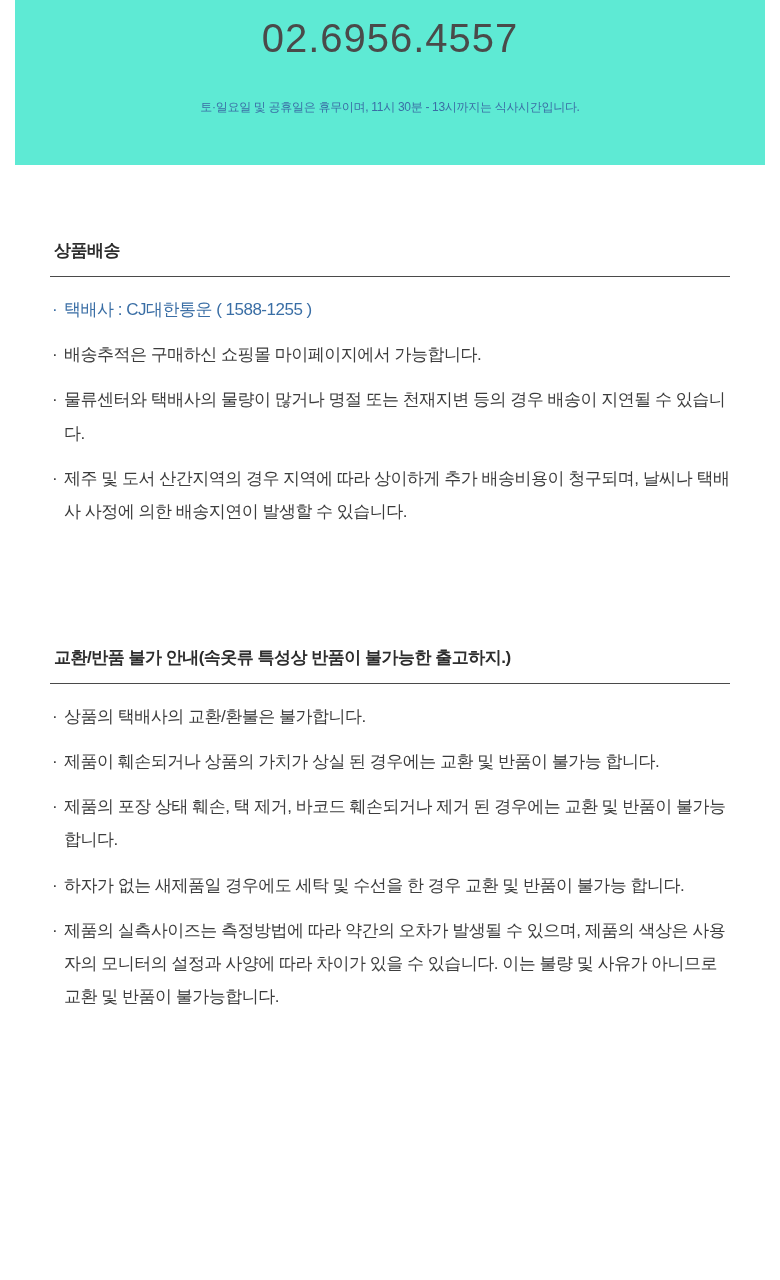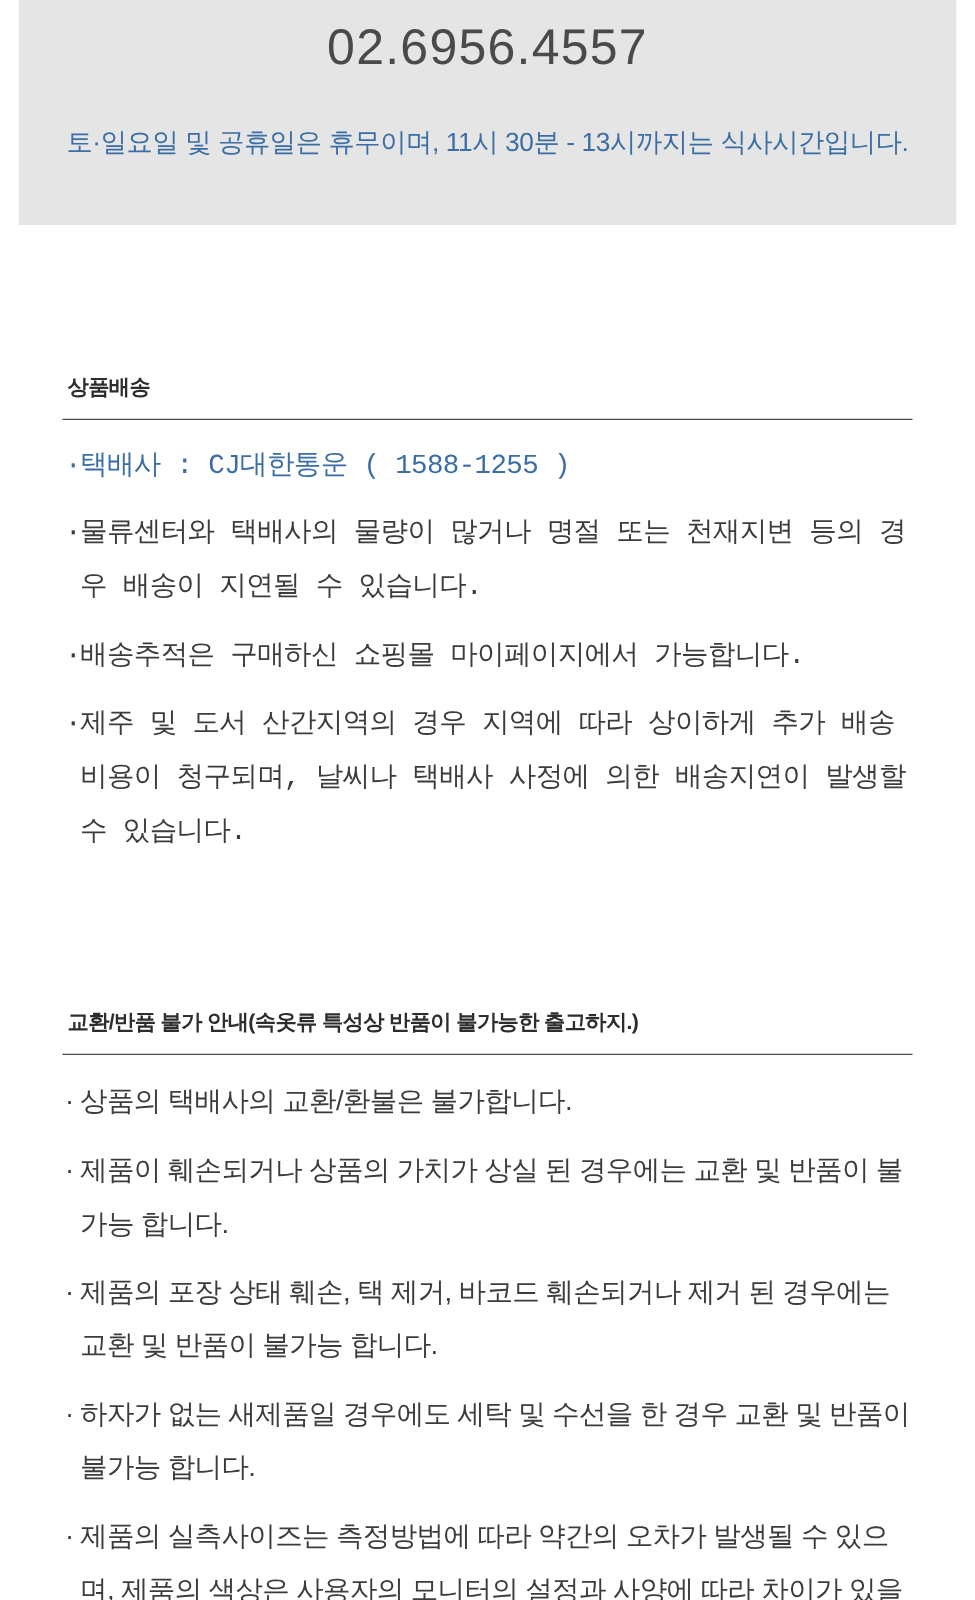--- a/index.html
+++ b/index.html
@@ -8,48 +8,48 @@
     width: 780px;
     min-height: 1280px;
     background: #ffffff;
     font-family: "Liberation Sans", sans-serif;
     color: #333333;
     -webkit-font-smoothing: antialiased;
   }
 
   
   .banner {
-    background: #e5e5e5;
+    background: #5eead4;
     width: 750px;
     margin: 0 auto;
     padding: 0 0 48px 0;
     text-align: center;
   }
   .banner-phone {
     font-size: 40px;
     letter-spacing: 1px;
     color: #4a4a4a;
     font-weight: 400;
     padding-top: 8px;
     line-height: 1.5;
   }
   .banner-note {
-    font-size: 21px;
+    font-size: 12px;
     color: #3a6ea5;
     letter-spacing: -0.3px;
     margin-top: 30px;
     line-height: 1.6;
   }
 
   
   .section {
     width: 680px;
     margin: 0 auto;
   }
-  .section.shipping { margin-top: 118px; font-family: Liberation Mono, monospace; }
+  .section.shipping { margin-top: 74px; }
   .section.exchange { margin-top: 118px; }
 
   .section-title {
     font-size: 17px;
     font-weight: bold;
     color: #2d2d2d;
     letter-spacing: -0.5px;
     padding-left: 4px;
     padding-bottom: 14px;
   }
@@ -60,21 +60,21 @@
   }
 
   ul.list {
     list-style: none;
     margin: 0;
     padding: 0;
   }
   ul.list > li {
     position: relative;
     padding-left: 14px;
-    font-size: 22px;
+    font-size: 17px;
     line-height: 1.95;
     letter-spacing: -0.5px;
     color: #3c3c3c;
     margin-bottom: 12px;
   }
   ul.list > li::before {
     content: "·";
     position: absolute;
     left: 2px;
     top: 0;
@@ -93,22 +93,22 @@
 <div class="banner">
   <div class="banner-phone">02.6956.4557</div>
   <div class="banner-note">토·일요일 및 공휴일은 휴무이며, 11시 30분 - 13시까지는 식사시간입니다.</div>
 </div>
 
 <div class="section shipping">
   <div class="section-title">상품배송</div>
   <hr class="rule">
   <ul class="list" id="shipping-list">
       <li class="link">택배사 : CJ대한통운 ( 1588-1255 )</li>
+      <li>배송추적은 구매하신 쇼핑몰 마이페이지에서 가능합니다.</li>
       <li>물류센터와 택배사의 물량이 많거나 명절 또는 천재지변 등의 경우 배송이 지연될 수 있습니다.</li>
-      <li>배송추적은 구매하신 쇼핑몰 마이페이지에서 가능합니다.</li>
       <li>제주 및 도서 산간지역의 경우 지역에 따라 상이하게 추가 배송비용이 청구되며, 날씨나 택배사 사정에 의한 배송지연이 발생할 수 있습니다.</li>
     </ul>
 </div>
 
 <div class="section exchange">
   <div class="section-title">교환/반품  불가 안내(속옷류 특성상 반품이 불가능한 출고하지.)</div>
   <hr class="rule">
   <ul class="list" id="exchange-list">
       <li>상품의 택배사의 교환/환불은 불가합니다.</li>
       <li>제품이 훼손되거나 상품의 가치가 상실 된 경우에는 교환 및 반품이 불가능 합니다.</li>

